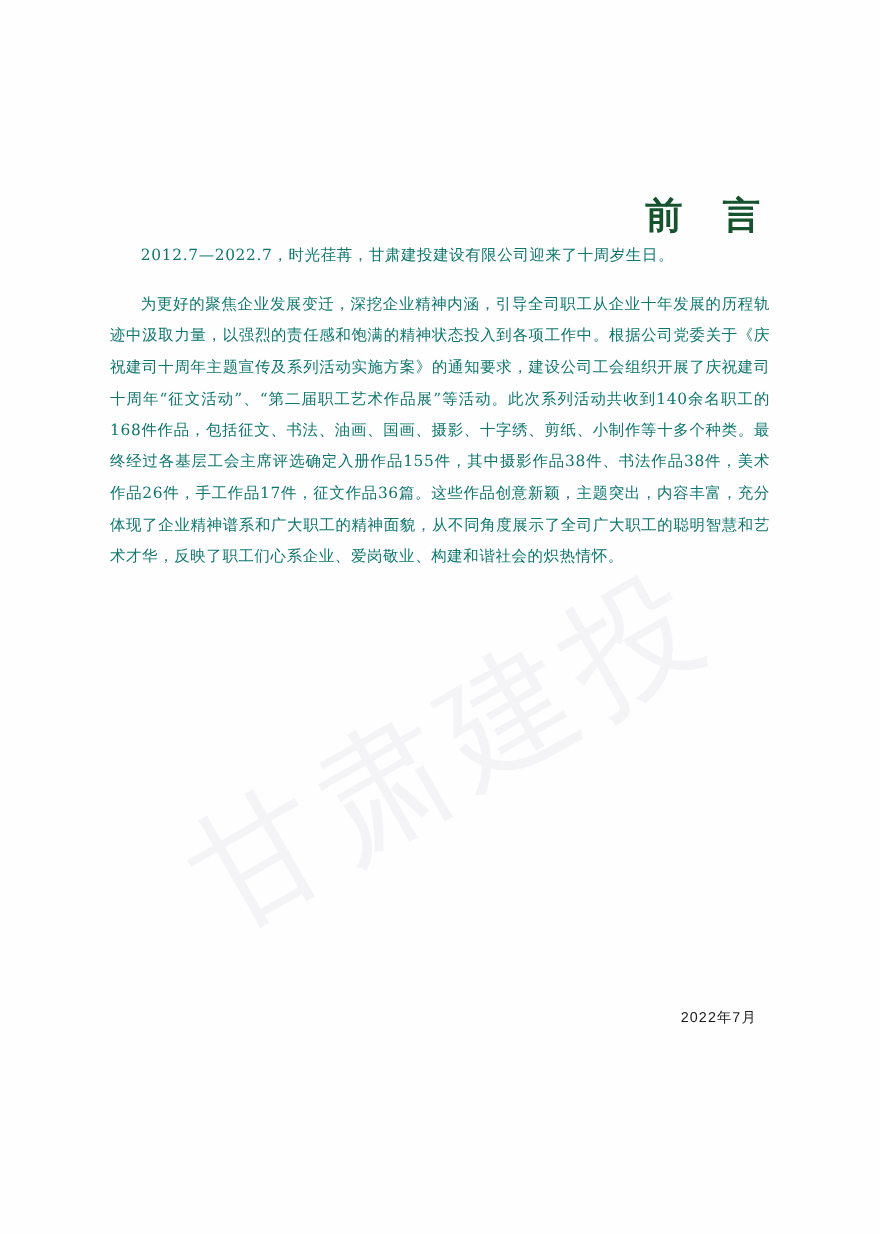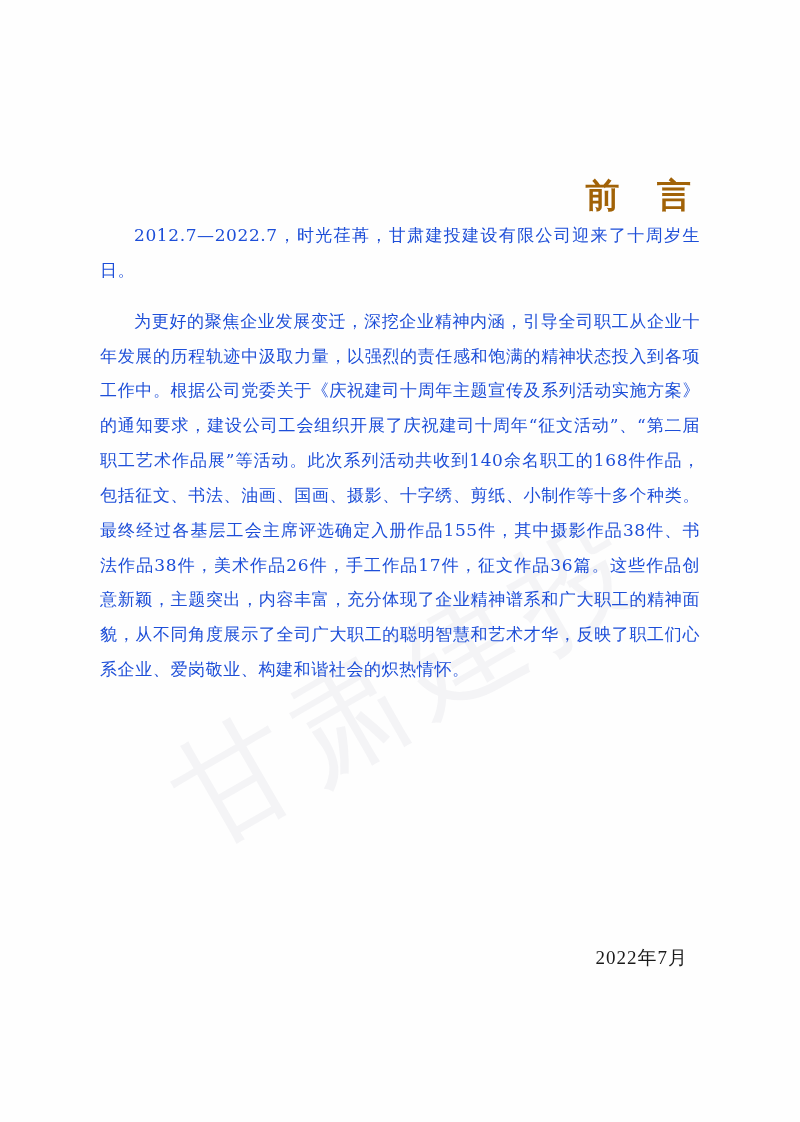--- a/index.html
+++ b/index.html
@@ -35,36 +35,36 @@
     user-select: none;
     white-space: nowrap;
   }
 
   .title {
     position: absolute;
     right: 95px;
     top: 150px;
     font-size: 34px;
     font-weight: bold;
-    color: #a16207;
+    color: #14532d;
     letter-spacing: 14px;
-    font-family: Liberation Sans, sans-serif;
+    font-family: Liberation Serif, serif;
   }
 
   .content {
     position: absolute;
     left: 100px;
     top: 218px;
     width: 600px;
   }
 
   .para {
-    font-size: 17px;
+    font-size: 14px;
     line-height: 2.05;
-    color: #1d4ed8;
+    color: #0f766e;
     text-align: justify;
     text-justify: inter-ideograph;
     text-indent: 2em;
     margin: 0 0 12px 0;
     letter-spacing: 0.6px;
     font-family: "DejaVu Serif", "Liberation Serif", serif;
   }
 
   .para.lead {
     margin-bottom: 16px;
@@ -78,27 +78,26 @@
     text-align: right;
   }
   .sign-org {
     font-size: 15.5px;
     color: #1a1a1a;
     letter-spacing: 1.2px;
     line-height: 2;
     font-family: "DejaVu Serif", "Liberation Serif", serif;
   }
   .sign-date {
-    font-size: 19px;
+    font-size: 13px;
     color: #1a1a1a;
     letter-spacing: 1px;
     line-height: 2;
     padding-right: 12px;
-    font-family: Liberation Serif, serif;
-    margin-top: 27px;
+    font-family: Liberation Sans, sans-serif;
   }
 </style>
 </head>
 <body>
 
 <div class="page">
 
   <div class="watermark">甘肃建投</div>
 
   <h1 class="title">前 言</h1>

